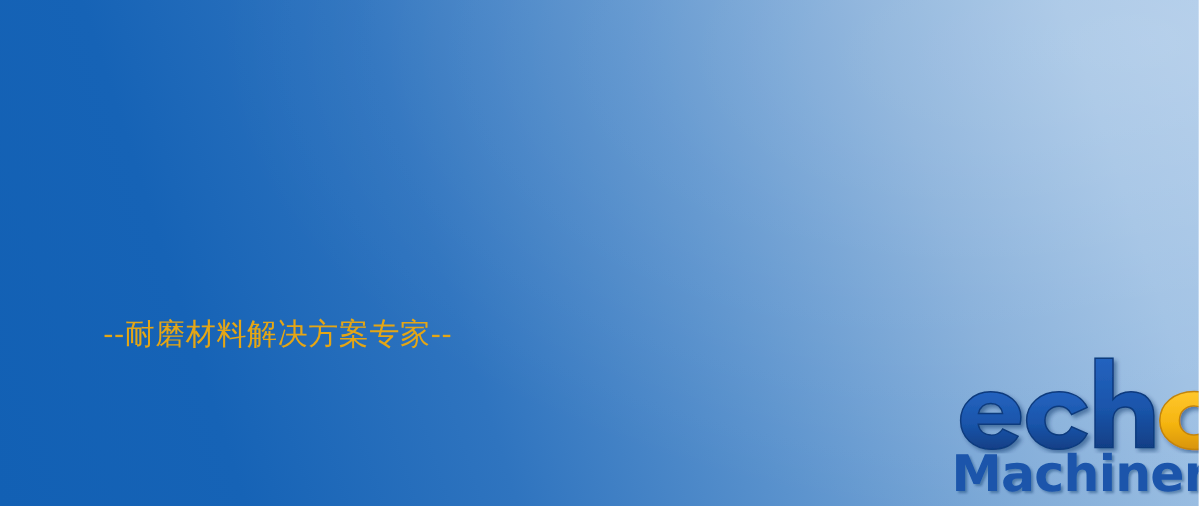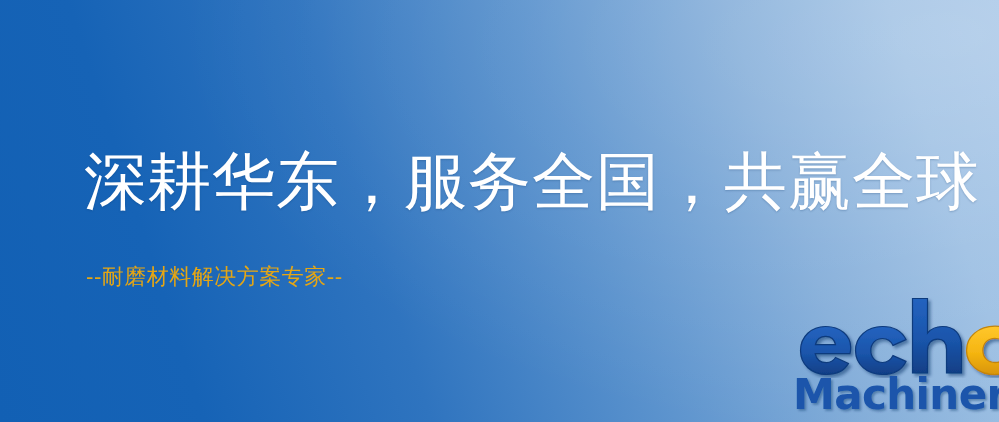--- a/index.html
+++ b/index.html
@@ -52,21 +52,21 @@
     white-space: nowrap;
     text-shadow: 0 1px 2px rgba(10, 50, 100, 0.25);
   }
 
   
   #subtitle {
     position: absolute;
     left: 86px;
     top: 266px;
     font-family: "DejaVu Serif", "Liberation Serif", serif;
-    font-size: 22px;
+    font-size: 25px;
     line-height: 1.0;
     letter-spacing: 0.5px;
     color: #e5a614;
     white-space: nowrap;
     text-align: center;
   }
 
   
   #logo {
     position: absolute;
@@ -94,21 +94,20 @@
 
   .logo-svg { display: block; }
 </style>
 </head>
 <body>
 
 <div id="banner">
 
   <div id="banner-sheen"></div>
 
-  <div id="headline">深耕华东，服务全国，共赢全球</div>
 
   <div id="subtitle">--耐磨材料解决方案专家--</div>
 
   <div id="logo">
 
     <svg id="logo-wordmark" class="logo-svg" viewBox="0 0 251 82">
       <defs>
         <linearGradient id="gradBlue" x1="0" y1="0" x2="0" y2="1">
           <stop offset="0%" stop-color="#2463bf"></stop>
           <stop offset="55%" stop-color="#1a55ab"></stop>

